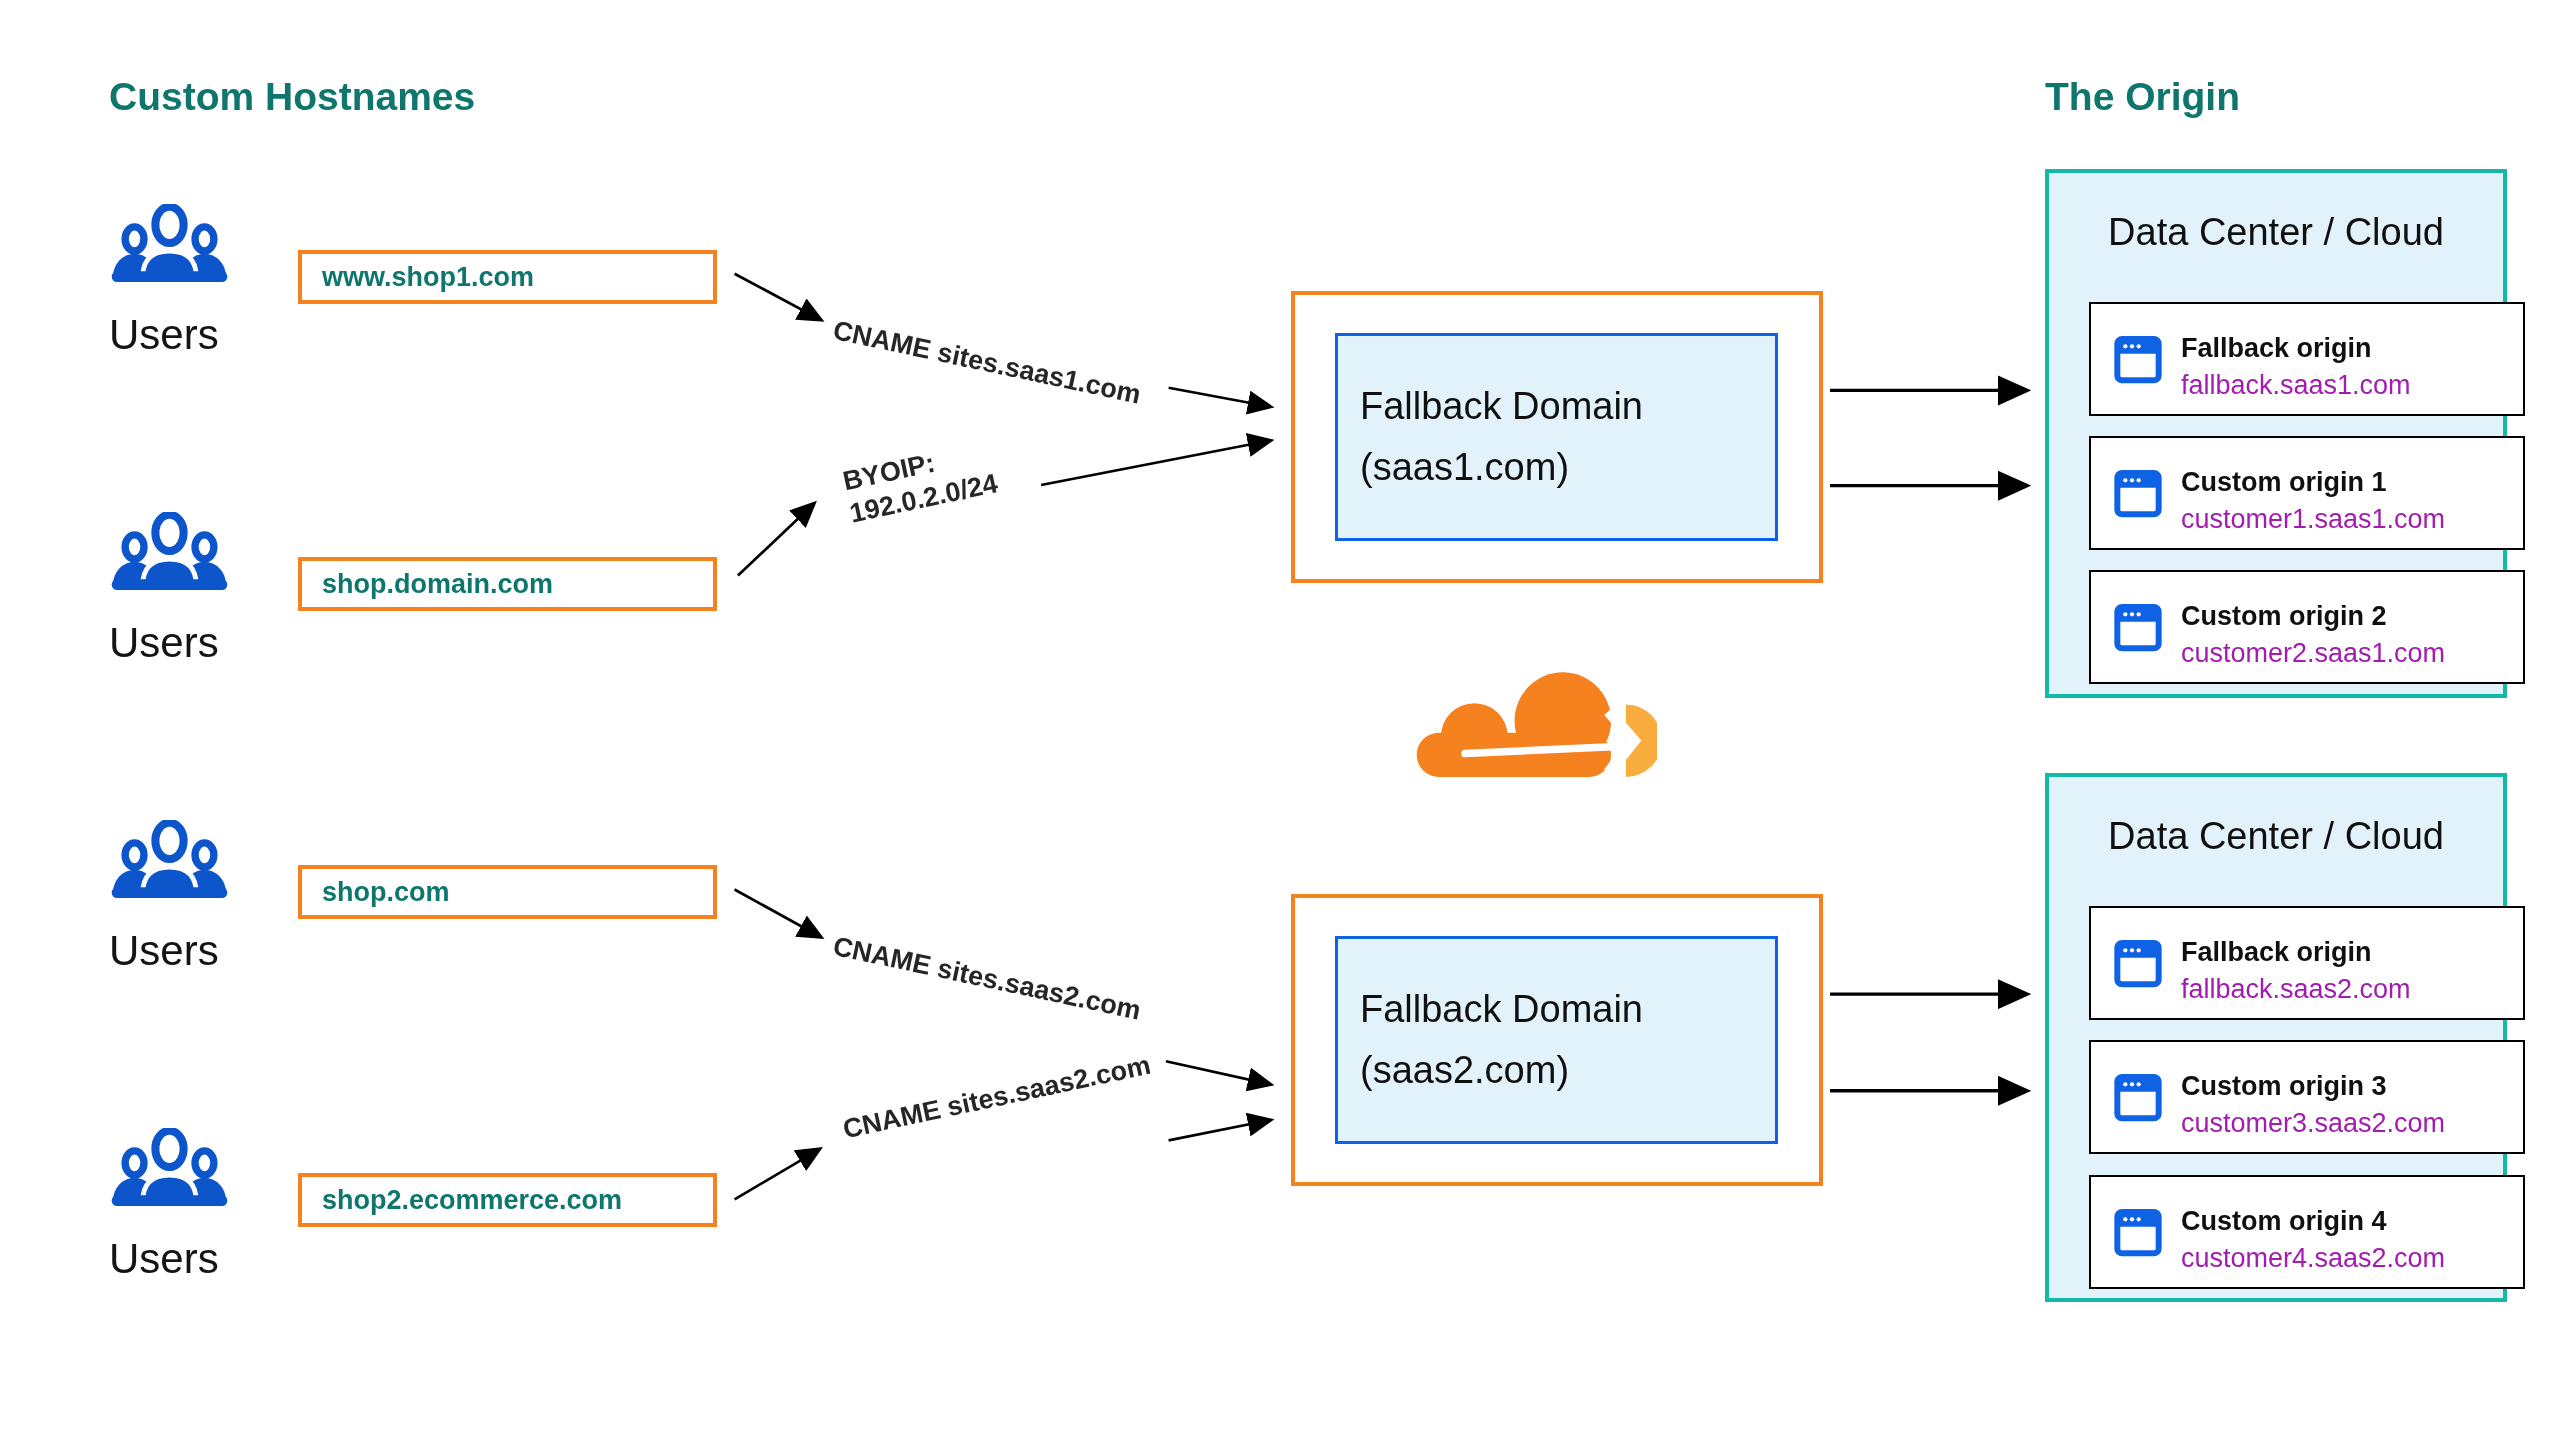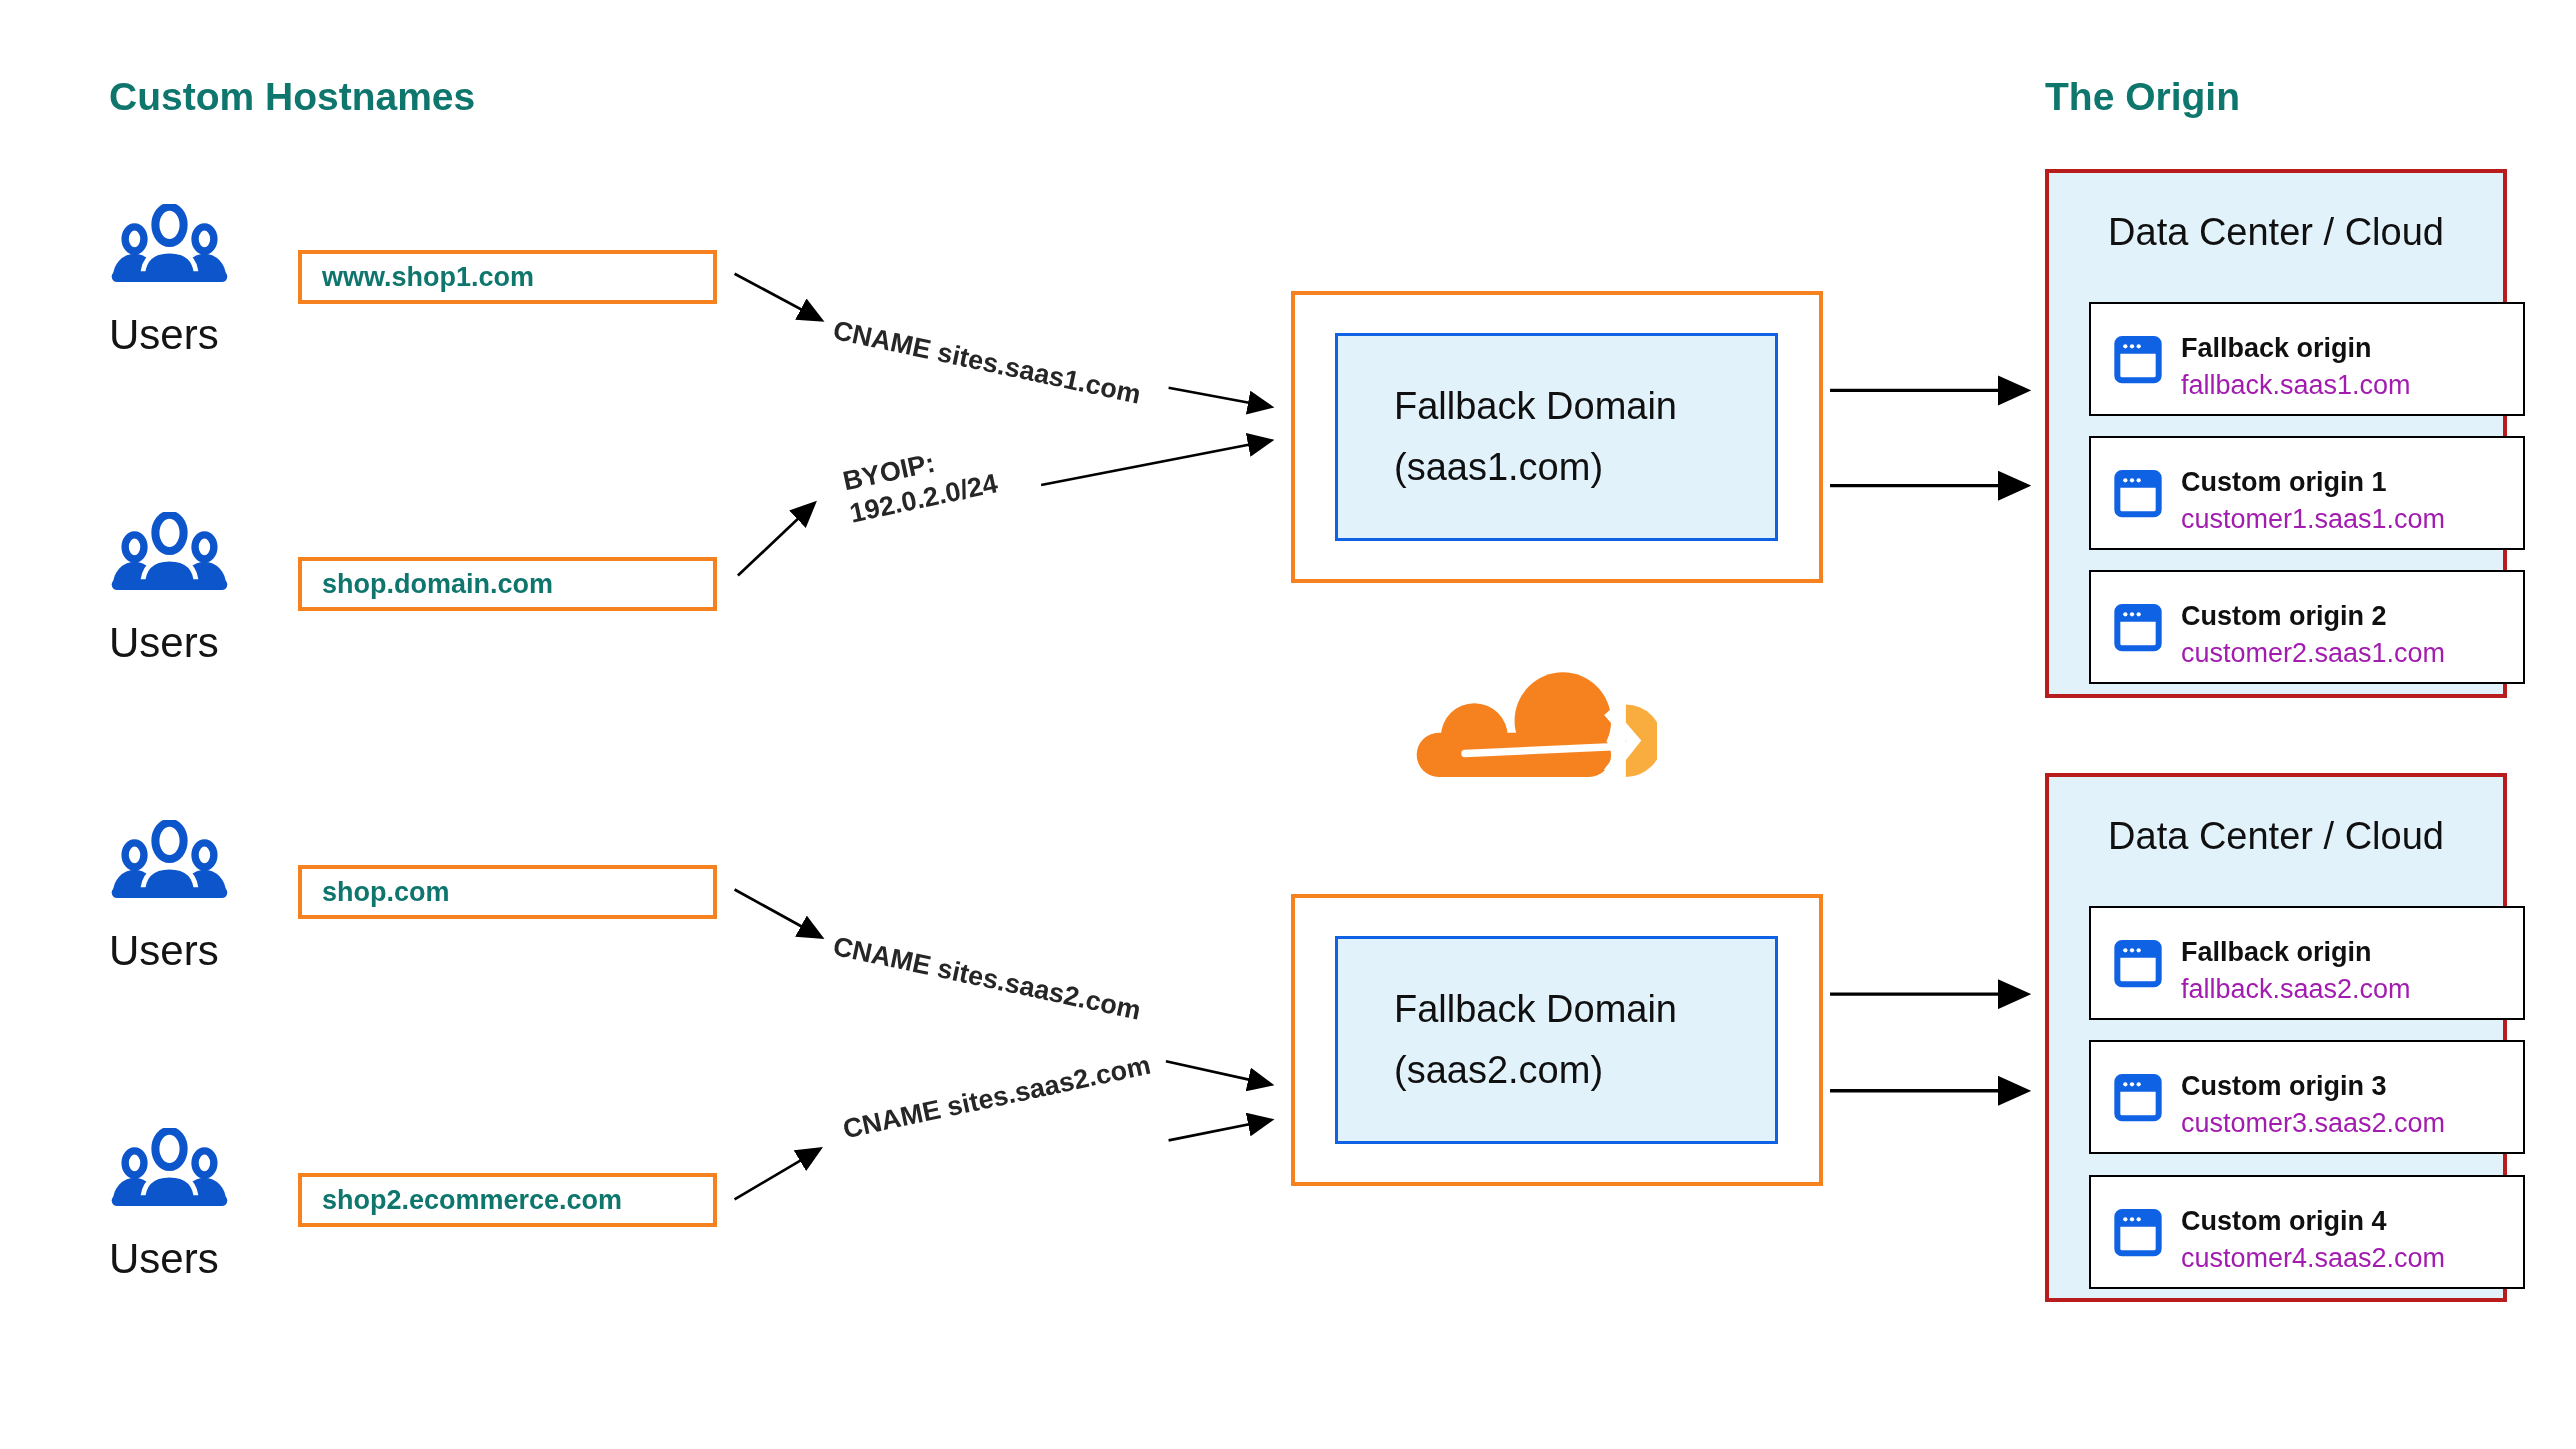--- a/index.html
+++ b/index.html
@@ -15,25 +15,25 @@
     display:flex;align-items:center;box-sizing:border-box;
   }
   .host-box span{font-size:27px;font-weight:700;color:#0f766e;padding-left:20px;white-space:nowrap;}
   .edge-label{font-size:27px;font-weight:700;color:#262626;white-space:nowrap;transform-origin:left top;line-height:1.22;}
   .fb-outer{
     width:532px;height:292px;border:4px solid #F6821F;background:#fff;box-sizing:border-box;
   }
   .fb-inner{
     position:absolute;left:40px;top:38px;width:443px;height:208px;box-sizing:border-box;
     border:3.4px solid #1062E5;background:#E2F2FB;
-    display:flex;flex-direction:column;justify-content:center;gap:17.4px;padding-left:56px;
+    display:flex;flex-direction:column;justify-content:center;gap:17.4px;padding-left:22px;
   }
   .fb-inner div{font-size:38px;color:#101010;white-space:nowrap;}
   .dc-box{
-    width:462px;height:529px;border:4px solid #b91c1c;background:#E2F2FB;box-sizing:border-box;
+    width:462px;height:529px;border:4px solid #14b8a6;background:#E2F2FB;box-sizing:border-box;
   }
   .dc-title{margin-top:38px;text-align:center;font-size:38px;color:#101010;white-space:nowrap;}
   .dc-card{
     position:absolute;left:40px;width:436px;height:114px;background:#fff;border:2px solid #000;
     box-sizing:border-box;display:flex;align-items:center;
   }
   .dc-card .cicon{margin-left:23px;flex:0 0 auto;display:block;}
   .card-text{margin-left:19px;display:flex;flex-direction:column;gap:6.7px;margin-top:16px;}
   .card-title{font-size:27px;font-weight:700;color:#101010;white-space:nowrap;}
   .card-host{font-size:27px;font-weight:400;color:#a21caf;white-space:nowrap;}

